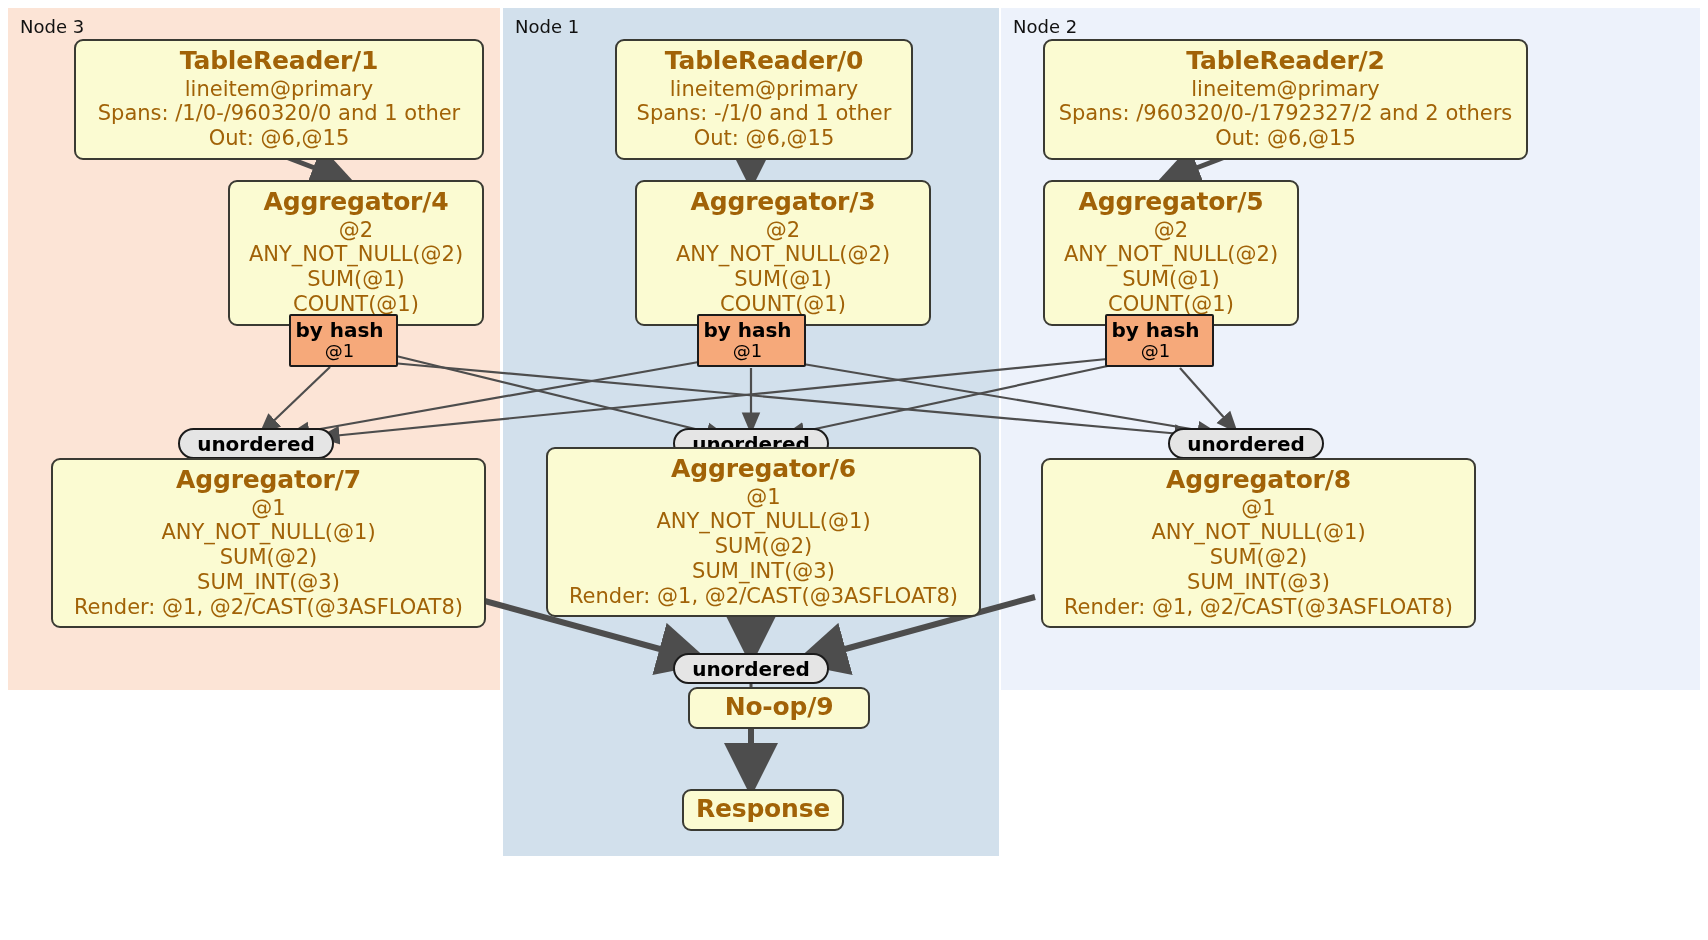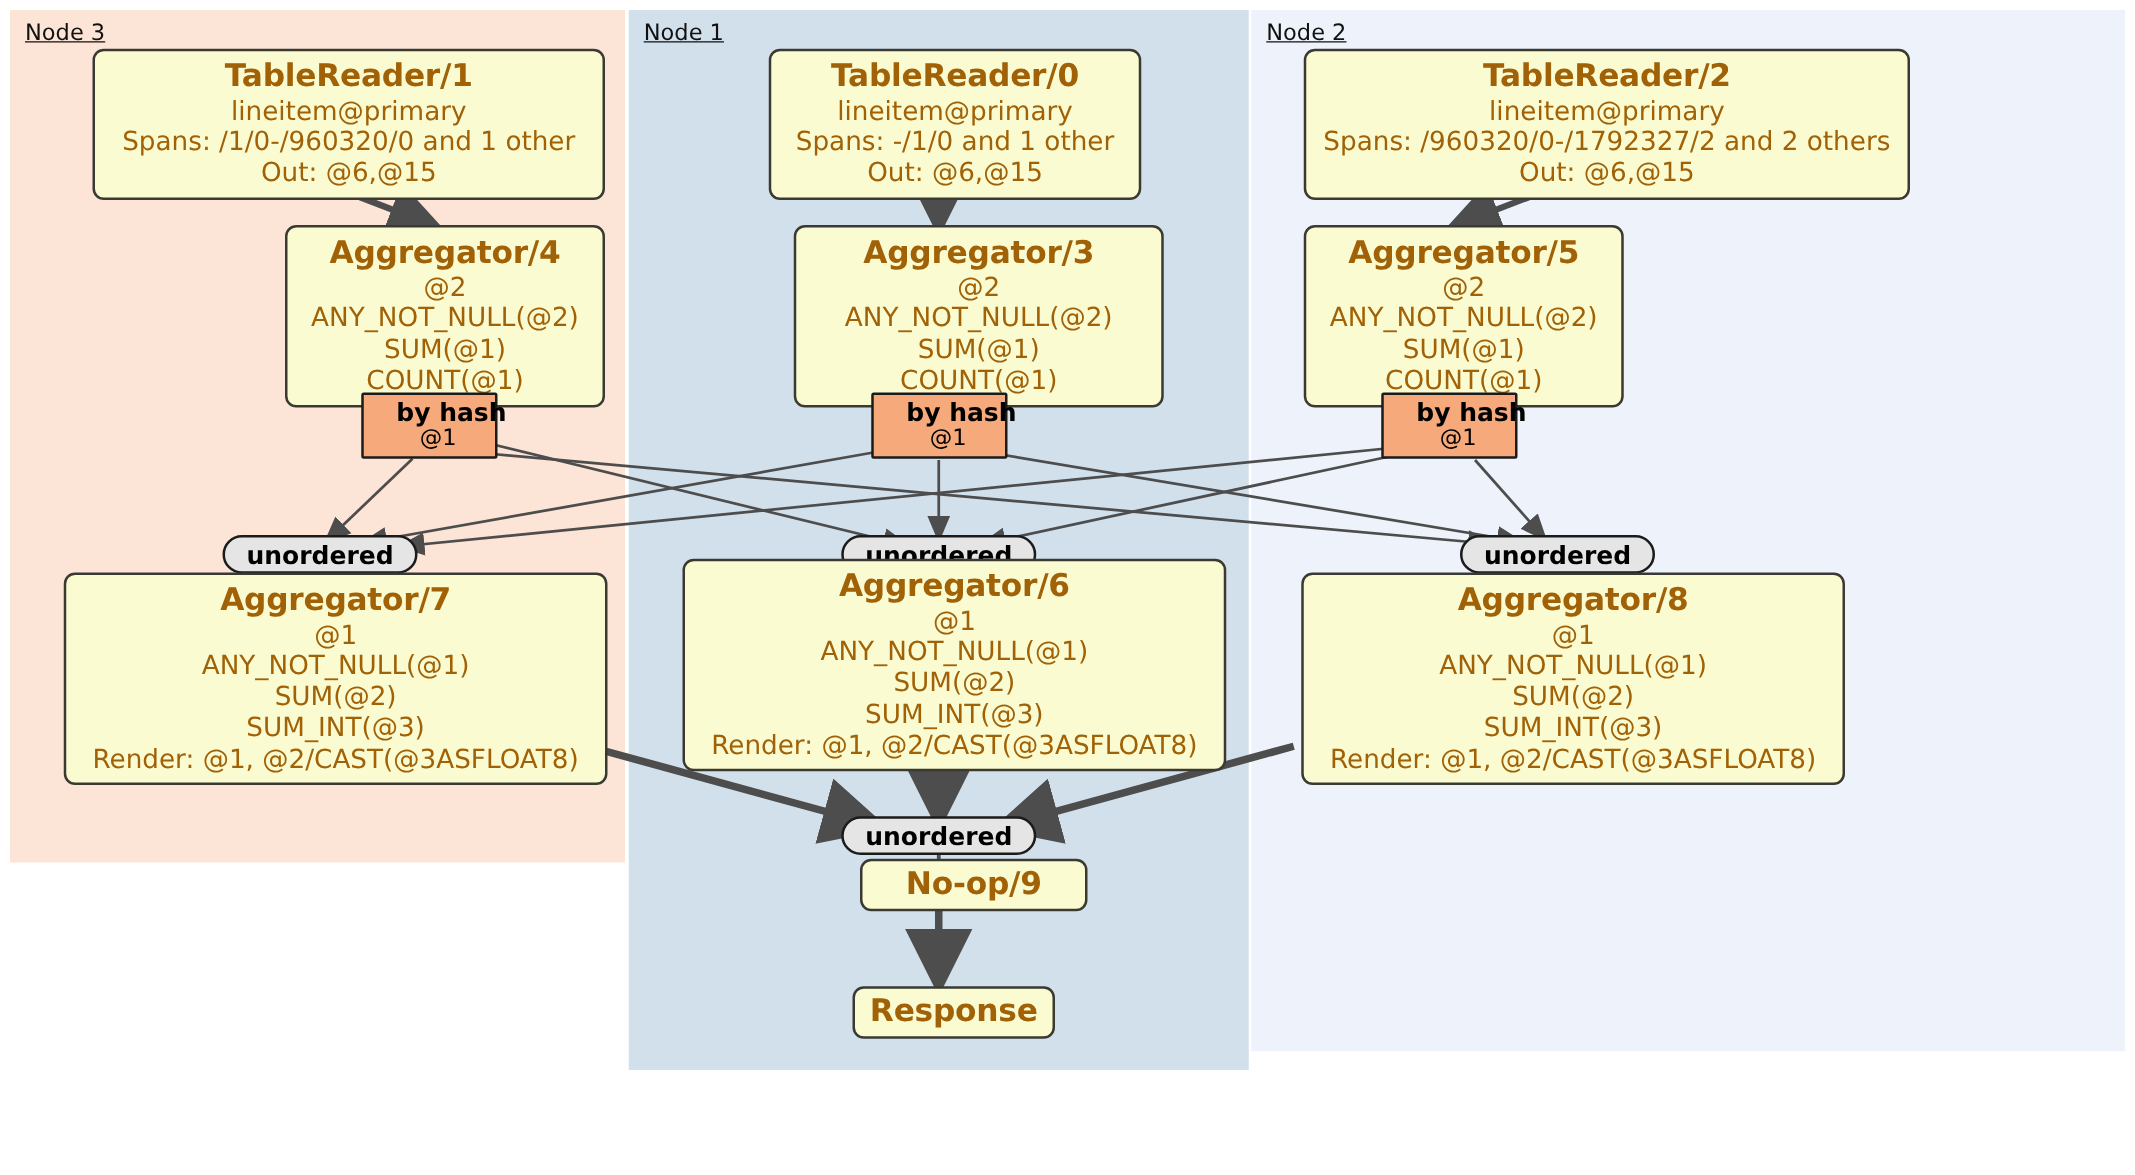--- a/index.html
+++ b/index.html
@@ -21,21 +21,20 @@
     box-sizing: border-box;
   }
   .node-panel-label {
     position: absolute;
     top: 8px;
     left: 12px;
     font-size: 18px;
     color: #111111;
     font-family: "DejaVu Sans", sans-serif;
     white-space: nowrap;
-    text-decoration: underline;
   }
   
   #edges {
     position: absolute;
     left: 0;
     top: 0;
     width: 1708px;
     height: 940px;
     pointer-events: none;
   }
@@ -68,21 +67,21 @@
     position: absolute;
     box-sizing: border-box;
     border: 2px solid #1b1b1b;
     border-radius: 16px;
     text-align: center;
     color: #000000;
     line-height: 1.1;
   }
   .badge-hash {
     background: #f6a97a;
-    padding: 3px 12px 5px 26px;
+    padding: 3px 12px 5px 4px;
     border-radius: 2px;
   }
   .badge-hash .badge-title {
     font-weight: bold;
     font-size: 20px;
     white-space: nowrap;
   }
   .badge-hash .badge-sub {
     font-size: 18px;
     white-space: nowrap;
@@ -104,21 +103,21 @@
 <div id="canvas">
 
   <div class="node-panel" style="left:8px; top:8px; width:492px; height:682px; background:#fce4d6;">
     <span class="node-panel-label">Node 3</span>
   </div>
 
   <div class="node-panel" style="left:503px; top:8px; width:496px; height:848px; background:#d2e0ec;">
     <span class="node-panel-label">Node 1</span>
   </div>
 
-  <div class="node-panel" style="left:1001px; top:8px; width:699px; height:833px; background:#edf2fb;">
+  <div class="node-panel" style="left:1001px; top:8px; width:699px; height:682px; background:#edf2fb;">
     <span class="node-panel-label">Node 2</span>
   </div>
 
   <svg id="edges" viewBox="0 0 1708 940" xmlns="http://www.w3.org/2000/svg">
     <defs>
       <marker id="arrowThick" markerWidth="9" markerHeight="9" refX="7" refY="4.5" orient="auto" markerUnits="strokeWidth">
         <path d="M0,0 L9,4.5 L0,9 z" fill="#4d4d4d"></path>
       </marker>
       <marker id="arrowThin" markerWidth="10" markerHeight="10" refX="8" refY="5" orient="auto" markerUnits="strokeWidth">
         <path d="M0,0.8 L10,5 L0,9.2 z" fill="#4d4d4d"></path>

